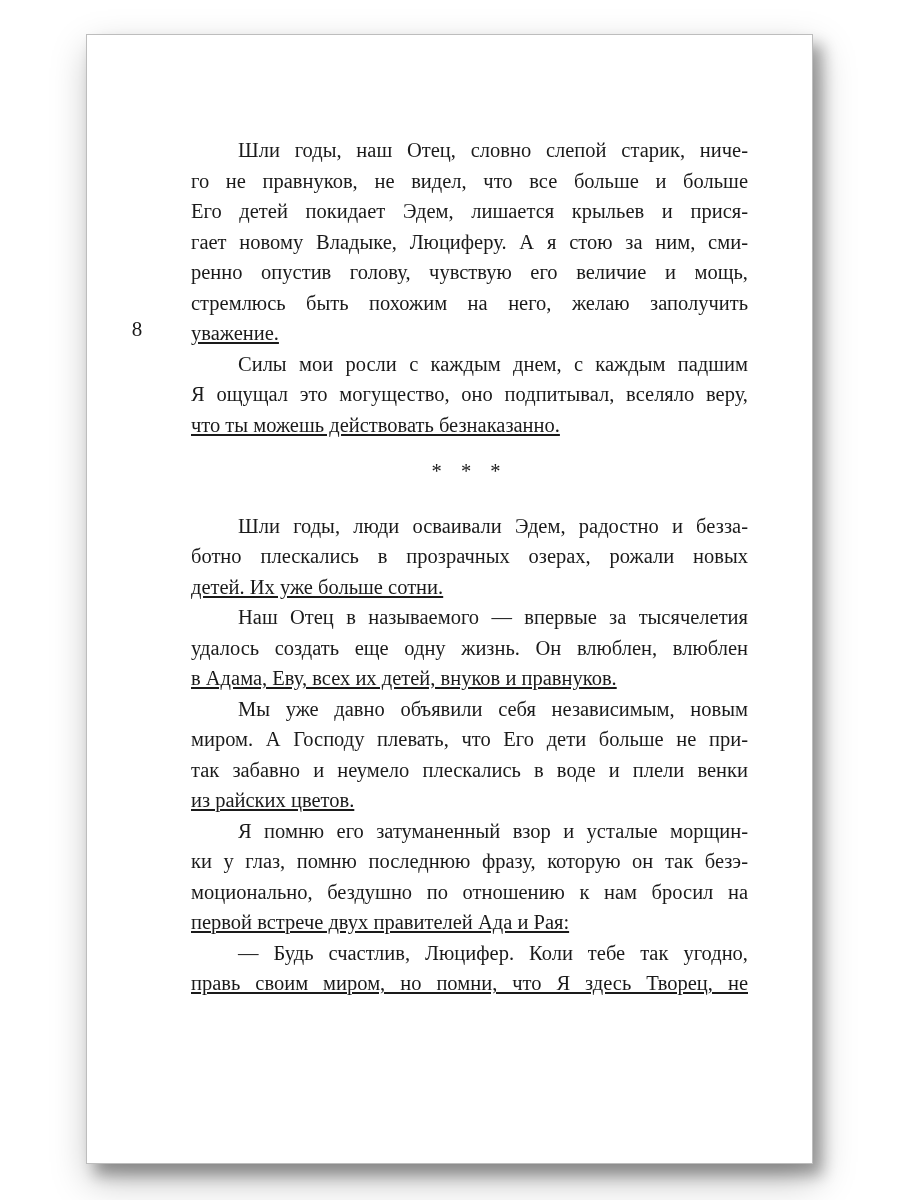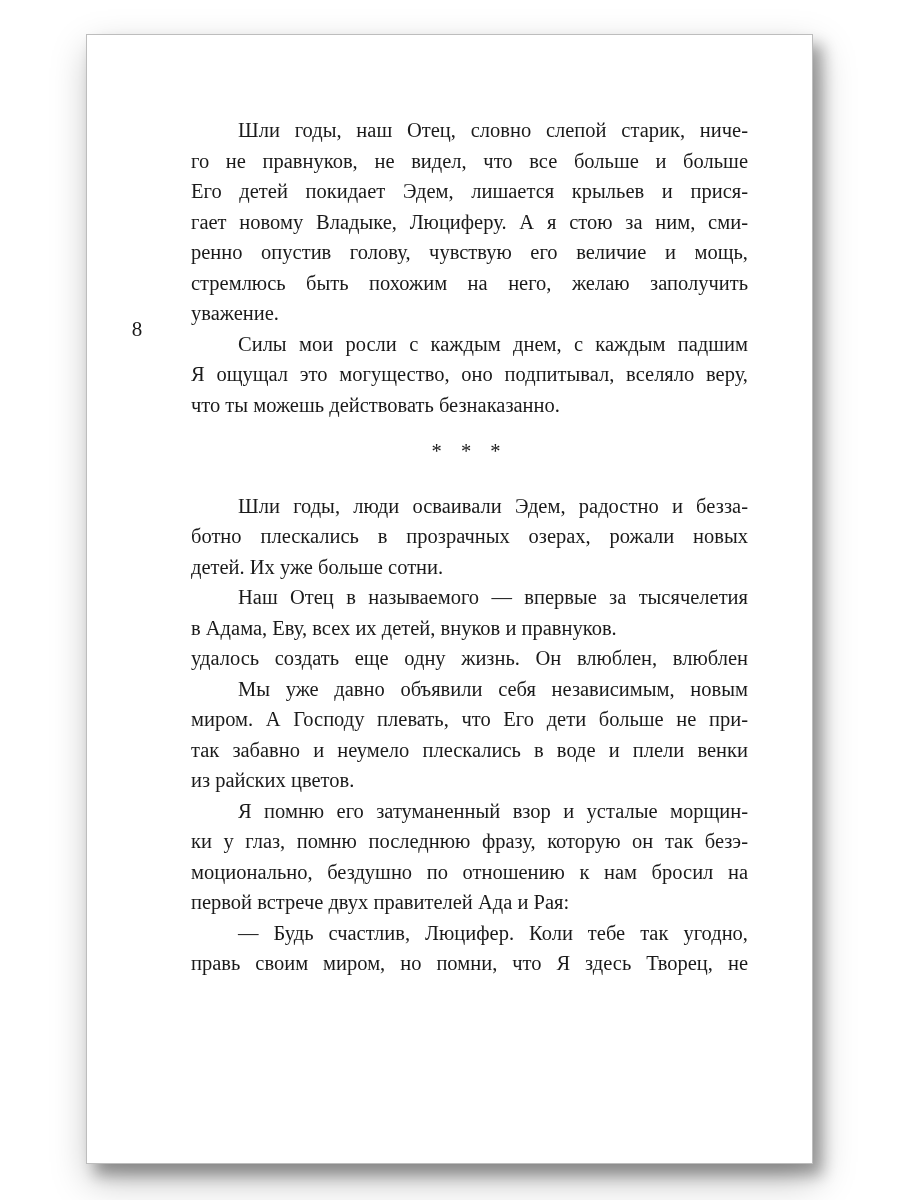--- a/index.html
+++ b/index.html
@@ -35,34 +35,34 @@
     top: 279px;
     width: 44px;
     text-align: center;
     font-size: 21px;
     line-height: 30.5px;
     color: #1a1a1a;
   }
   .text-block {
     position: absolute;
     left: 104px;
-    top: 80px;
+    top: 100px;
     width: 557px;
     font-size: 20.5px;
     line-height: 30.5px;
     color: #1a1a1a;
   }
   .para { margin: 0; }
   .line {
     text-align: justify;
     text-align-last: justify;
     white-space: normal;
   }
   .line.first { text-indent: 47px; }
-  .line.last  { text-align-last: left; }
+  .line.last  { text-align-last: left; text-decoration: underline; }
   .para.justify-last .line.last { text-align-last: justify; }
   .separator {
     text-align: center;
     letter-spacing: 7px;
     margin: 16px 0 24px 0;
     line-height: 30.5px;
     font-size: 20.5px;
     color: #1a1a1a;
   }
 </style>
@@ -88,22 +88,22 @@
           <div class="line last">что ты можешь действовать безнаказанно.</div>
         </div>
         <div class="separator">* * *</div>
         <div class="para">
           <div class="line first">Шли годы, люди осваивали Эдем, радостно и безза-</div>
           <div class="line">ботно плескались в прозрачных озерах, рожали новых</div>
           <div class="line last">детей. Их уже больше сотни.</div>
         </div>
         <div class="para">
           <div class="line first">Наш Отец в называемого — впервые за тысячелетия</div>
+          <div class="line">удалось создать еще одну жизнь. Он влюблен, влюблен</div>
           <div class="line last">в Адама, Еву, всех их детей, внуков и правнуков.</div>
-          <div class="line">удалось создать еще одну жизнь. Он влюблен, влюблен</div>
         </div>
         <div class="para">
           <div class="line first">Мы уже давно объявили себя независимым, новым</div>
           <div class="line">миром. А Господу плевать, что Его дети больше не при-</div>
           <div class="line">так забавно и неумело плескались в воде и плели венки</div>
           <div class="line last">из райских цветов.</div>
         </div>
         <div class="para">
           <div class="line first">Я помню его затуманенный взор и усталые морщин-</div>
           <div class="line">ки у глаз, помню последнюю фразу, которую он так безэ-</div>

